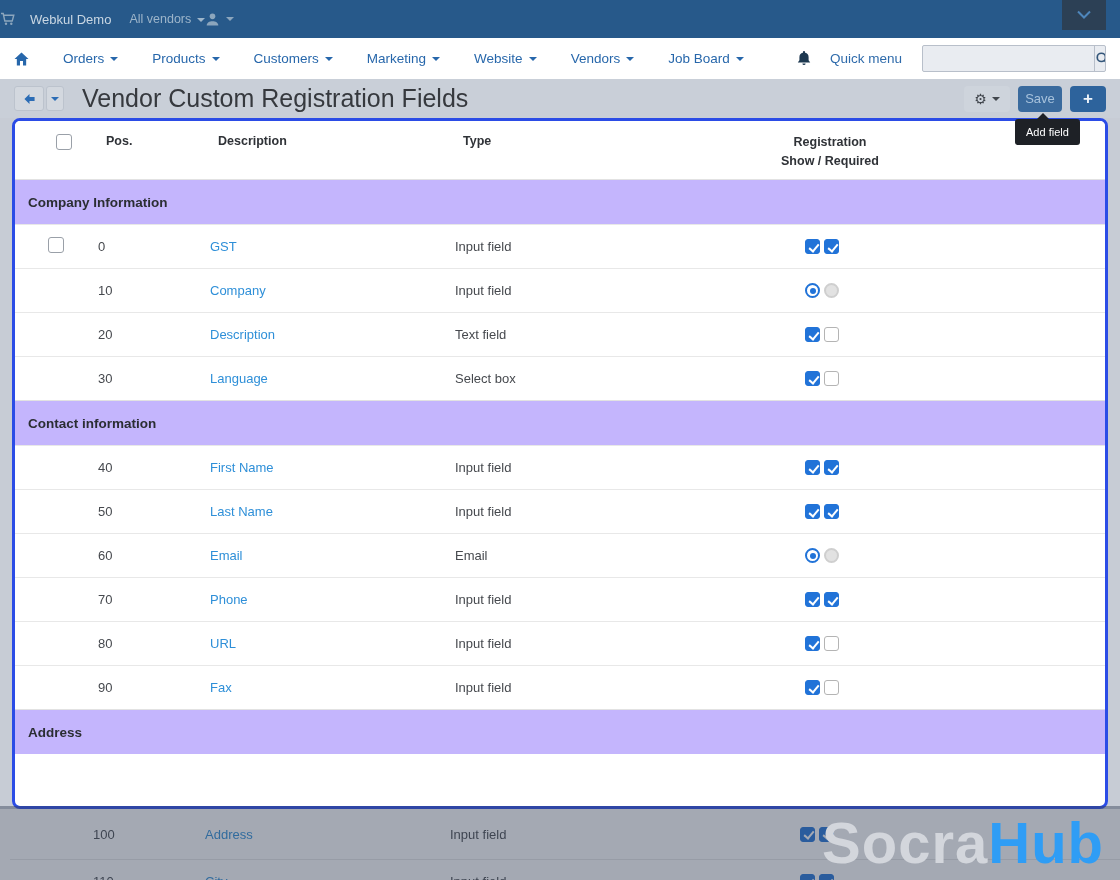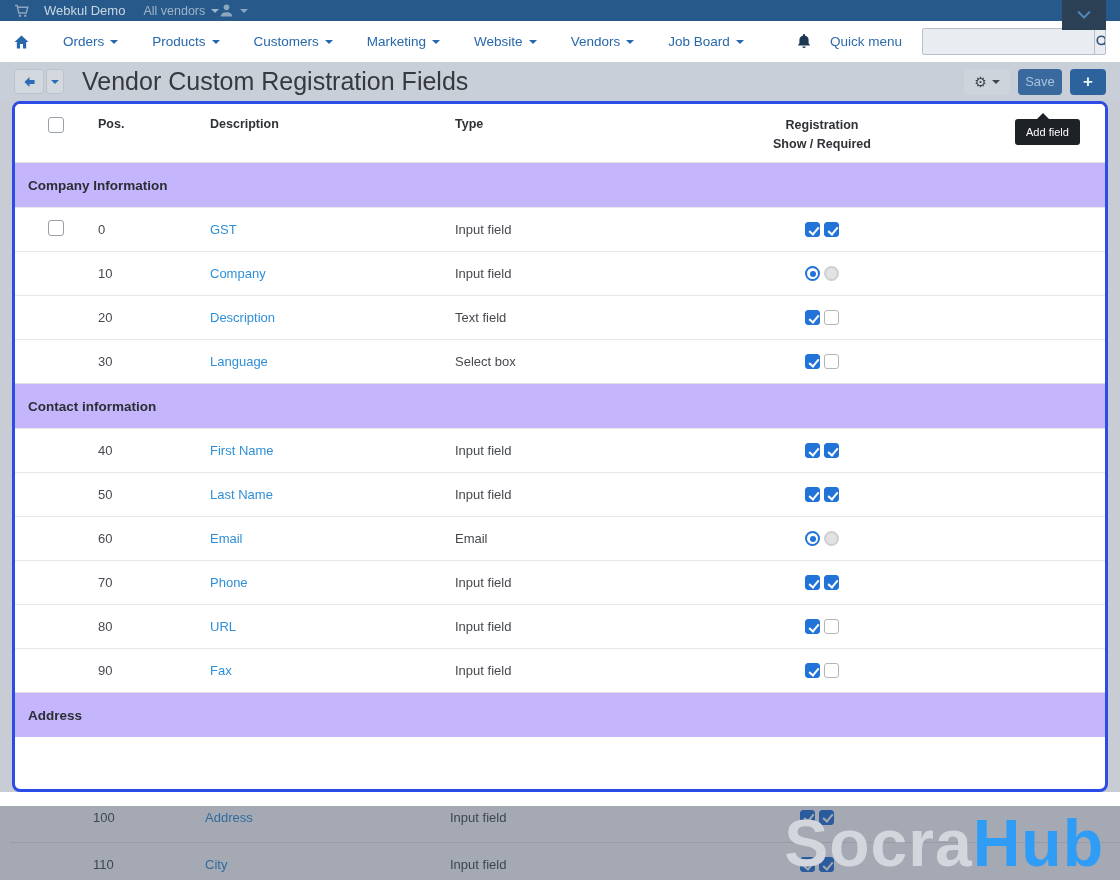--- a/index.html
+++ b/index.html
@@ -1,21 +1,21 @@
 <!DOCTYPE html>
 <html style="--topbar-bg: #27598a; --highlight: #2b4ce6; --link: #2e8fd8; --control-blue: #2173d8; --save-bg: #3a6a9d; --add-bg: #2d639c; --wm-gray: #d3d6dc; --wm-blue: #2f9df5;"><head>
 <meta charset="utf-8">
 <style>
   * { margin:0; padding:0; box-sizing:border-box; }
   html,body { width:1120px; height:880px; overflow:hidden;
     font-family:"Liberation Sans","DejaVu Sans",sans-serif; background:#c7ccd5; position:relative; }
 
   
-  .topbar { height:21px; background:var(--topbar-bg,#27598a); display:flex; align-items:center;
-    padding:0 14px; position:relative; color:#9fb7cc; }
+  .topbar { height:38px; background:var(--topbar-bg,#27598a); display:flex; align-items:center;
+    padding:0 0; position:relative; color:#9fb7cc; }
   .tb-left { display:flex; align-items:center; gap:10px; }
   .brand { color:#c9d7e3; font-size:13px; margin:0 8px 0 4px; }
   .tb-item { font-size:12.5px; color:#9db5ca; cursor:pointer; white-space:nowrap; }
   .tb-menu { display:flex; align-items:center; gap:30px; margin-left:auto; margin-right:26px; }
   .caret { display:inline-block; width:0; height:0; border-left:4px solid transparent;
     border-right:4px solid transparent; border-top:4px solid currentColor; margin-left:6px; vertical-align:middle; }
   .person { display:flex; align-items:center; color:#8ca6bd; margin-right:36px; }
   .corner-box { position:absolute; top:0; right:14px; width:44px; height:30px; background:#2c4055;
     display:flex; align-items:center; justify-content:center; z-index:20; cursor:pointer; }
 
@@ -59,21 +59,21 @@
     border-radius:8px; overflow:hidden; }
   .lang-row { display:flex; align-items:center; padding:13px 13px 9px 13px; gap:8px; }
   .lang-label { font-size:11px; color:#6d727a; letter-spacing:.3px; }
   .flag { width:17px; height:11px; position:relative; display:inline-block;
     background:repeating-linear-gradient(#b22234 0 1.7px, #fff 1.7px 3.4px); border:1px solid #d0d0d0; }
   .flag::after { content:""; position:absolute; left:0; top:0; width:8px; height:6px; background:#3c3b6e; }
   .lang-link { font-size:13px; color:var(--link,#2e8fd8); cursor:pointer; }
 
   .trow { display:grid; grid-template-columns:70px 112px 245px 240px 280px 1fr; align-items:center;
     height:44px; background:#fff; border-top:1px solid #e8e8e8; }
-  .thead { height:58px; border-top:none; align-items:start; padding-top:13px; }
+  .thead { height:58px; border-top:none; align-items:start; padding-top:13px;padding-left:8px; }
   .cell { font-size:13px; color:#46494e; }
   .cell-pos, .cell-desc, .cell-type { padding-left:13px; }
   .thead .cell { font-size:12.5px; font-weight:bold; color:#2f3237; }
   .thead .cell-select { padding-left:13px; }
   .trow .cell-select { padding-left:33px; }
   .cell-reg { display:flex; justify-content:center; gap:4px; align-self:center; }
   .thead .cell-reg { flex-direction:column; align-items:center; gap:2px; line-height:17px; align-self:start; }
   .link { color:var(--link,#2e8fd8); text-decoration:none; cursor:pointer; font-size:13px; }
   .section-head { background:#c4b5fd; padding:15px 13px 14px 13px; font-size:13.5px; font-weight:bold;
     color:#2b2e33; border-top:1px solid #e2e2e2; }
@@ -90,21 +90,21 @@
   .rd.checked { border:2px solid var(--control-blue,#1f6fd6); background:#fff; }
   .rd.checked::after { content:""; position:absolute; left:2.5px; top:2.5px; width:6px; height:6px;
     border-radius:50%; background:var(--control-blue,#1f6fd6); }
   .rd.disabled { background:#e2e2e2; border:2px solid #cfcfcf; }
 
   
   .dim-zone { padding-left:10px; background:#fff; }
   .dim-zone .trow:first-child { border-top:none; height:50px; }
   .overlay { position:absolute; left:0; top:806px; width:1120px; height:74px;
     background:rgba(53,64,86,0.45); z-index:10; }
-  .watermark { position:absolute; right:16px; top:0px; font-size:66px; font-weight:bold;
+  .watermark { position:absolute; right:16px; top:0px; font-size:58px; font-weight:bold;
     letter-spacing:1px; line-height:74px; color:var(--wm-gray,#d3d6dc); }
   .watermark .wm2 { color:var(--wm-blue,#2f9df5); }
 
   svg { display:block; }
 </style>
 </head>
 <body>
 
 <header class="topbar">
   <div class="tb-left">

